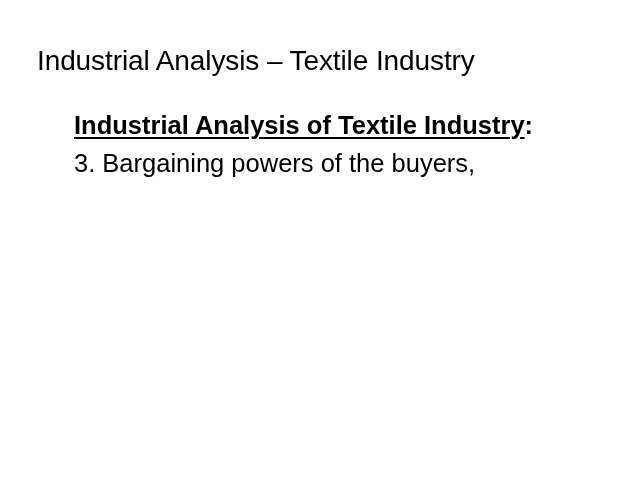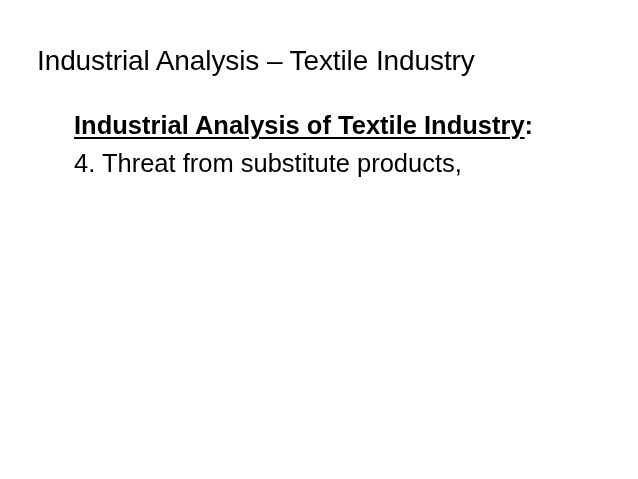--- a/index.html
+++ b/index.html
@@ -65,19 +65,19 @@
   <div class="slide-title">Industrial Analysis – Textile Industry</div>
 
   <div class="body-block">
 
     <div class="body-line lead">
       <span class="lead-underlined">Industrial Analysis of Textile Industry</span><span class="lead-colon">:</span>
     </div>
 
 
 
+    <div class="body-line">3. Bargaining powers of the buyers,</div>
 
-    <div class="body-line">4. Threat from substitute products,</div>
 
 
   </div>
 
 </div>
 
 </body></html>

